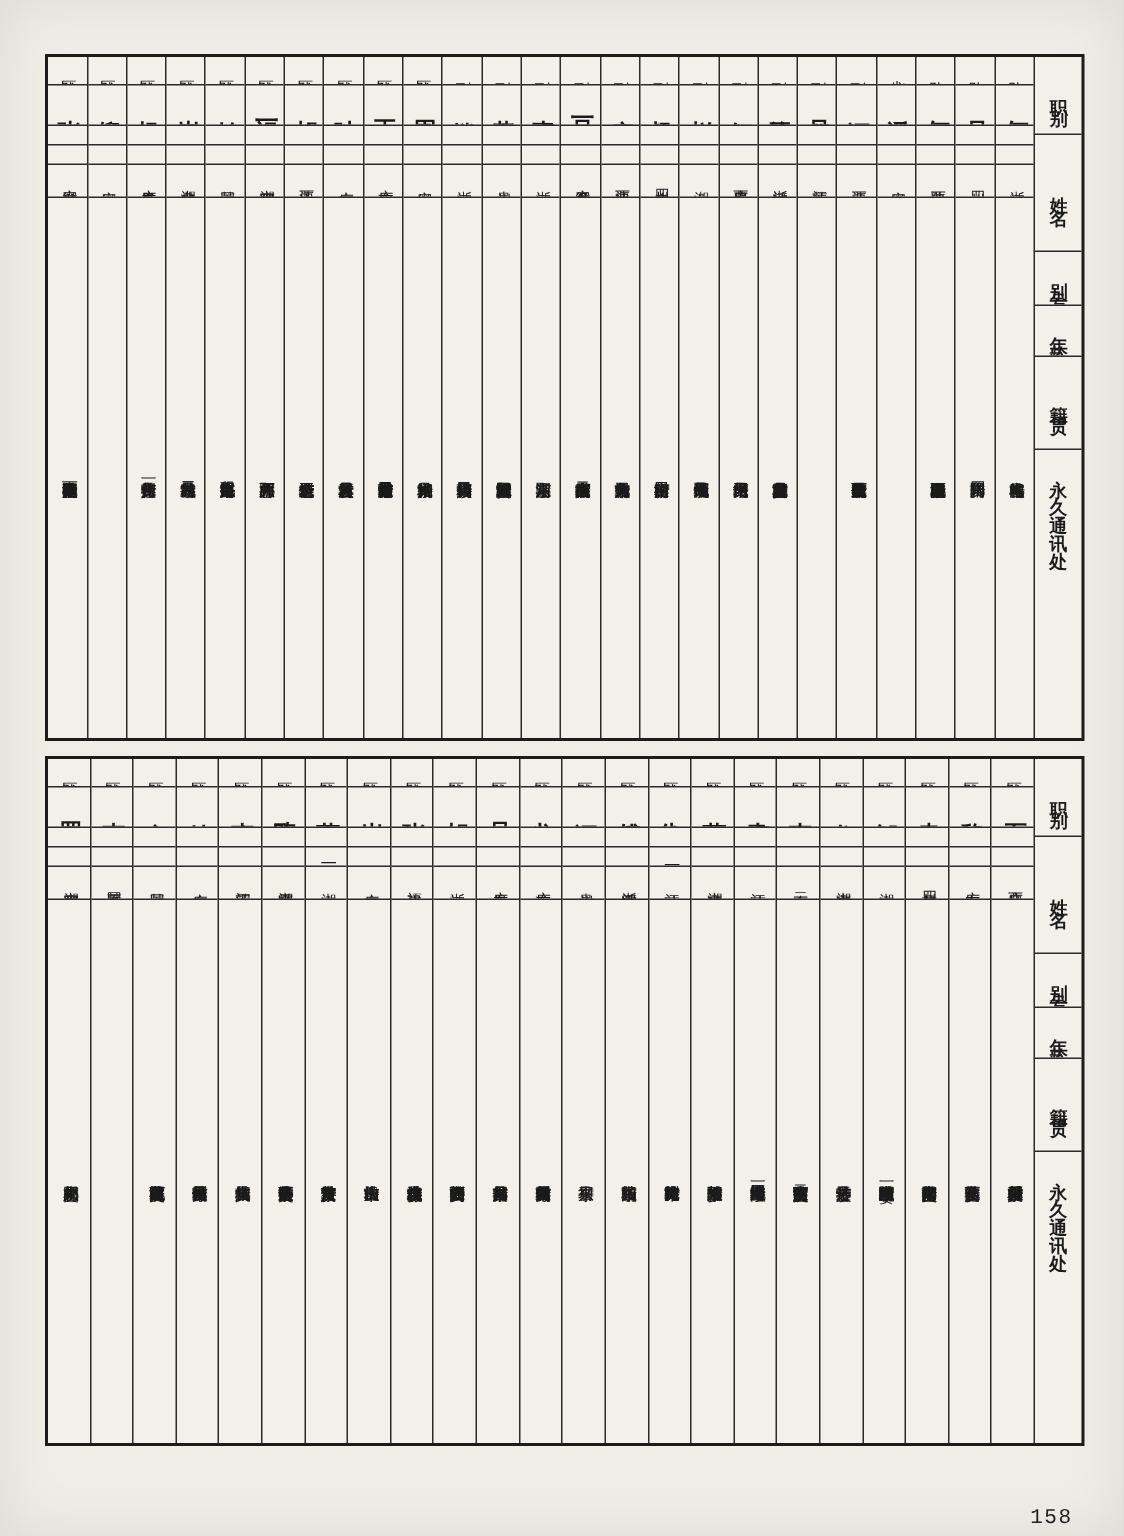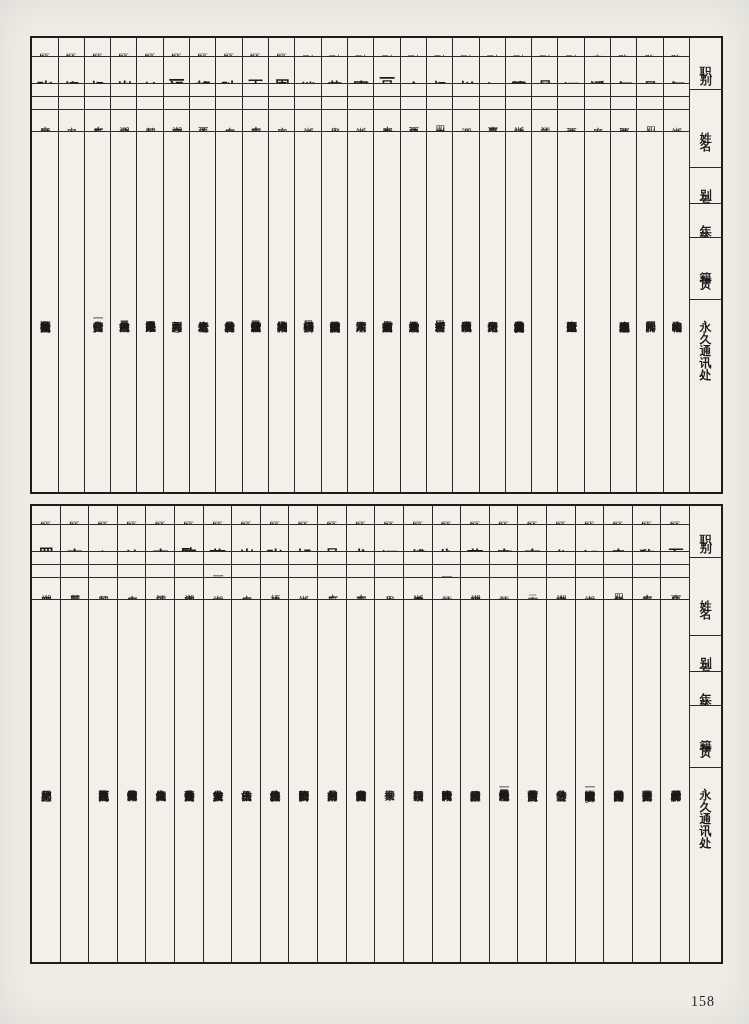--- a/index.html
+++ b/index.html
@@ -56,22 +56,22 @@
   .c-age  .v{font-size:11px;letter-spacing:1px;}
   .c-origin .v{font-size:10px;letter-spacing:1px;}
   .c-addr .v{
     font-size:10.5px;line-height:1.18;
     display:inline-block;height:100%;
   }
   .hcol .v{font-weight:bold;font-size:12px;letter-spacing:7px;}
   .hcol .c-addr{padding-top:10px;}
   .hcol .c-addr .v{font-size:12px;letter-spacing:12px;height:auto;}
   .pageno{
-    position:absolute;right:34px;bottom:14px;
-    font-size:14px;color:#222;letter-spacing:1px;
+    position:absolute;right:34px;bottom:4px;
+    font-size:14px;color:#222;letter-spacing:1px;font-family:Liberation Mono, monospace;
   }
 </style>
 </head>
 <body>
 
 <div class="page">
 
   <section class="tbl top">
     <div class="col hcol">
       <div class="cell c-pos">

